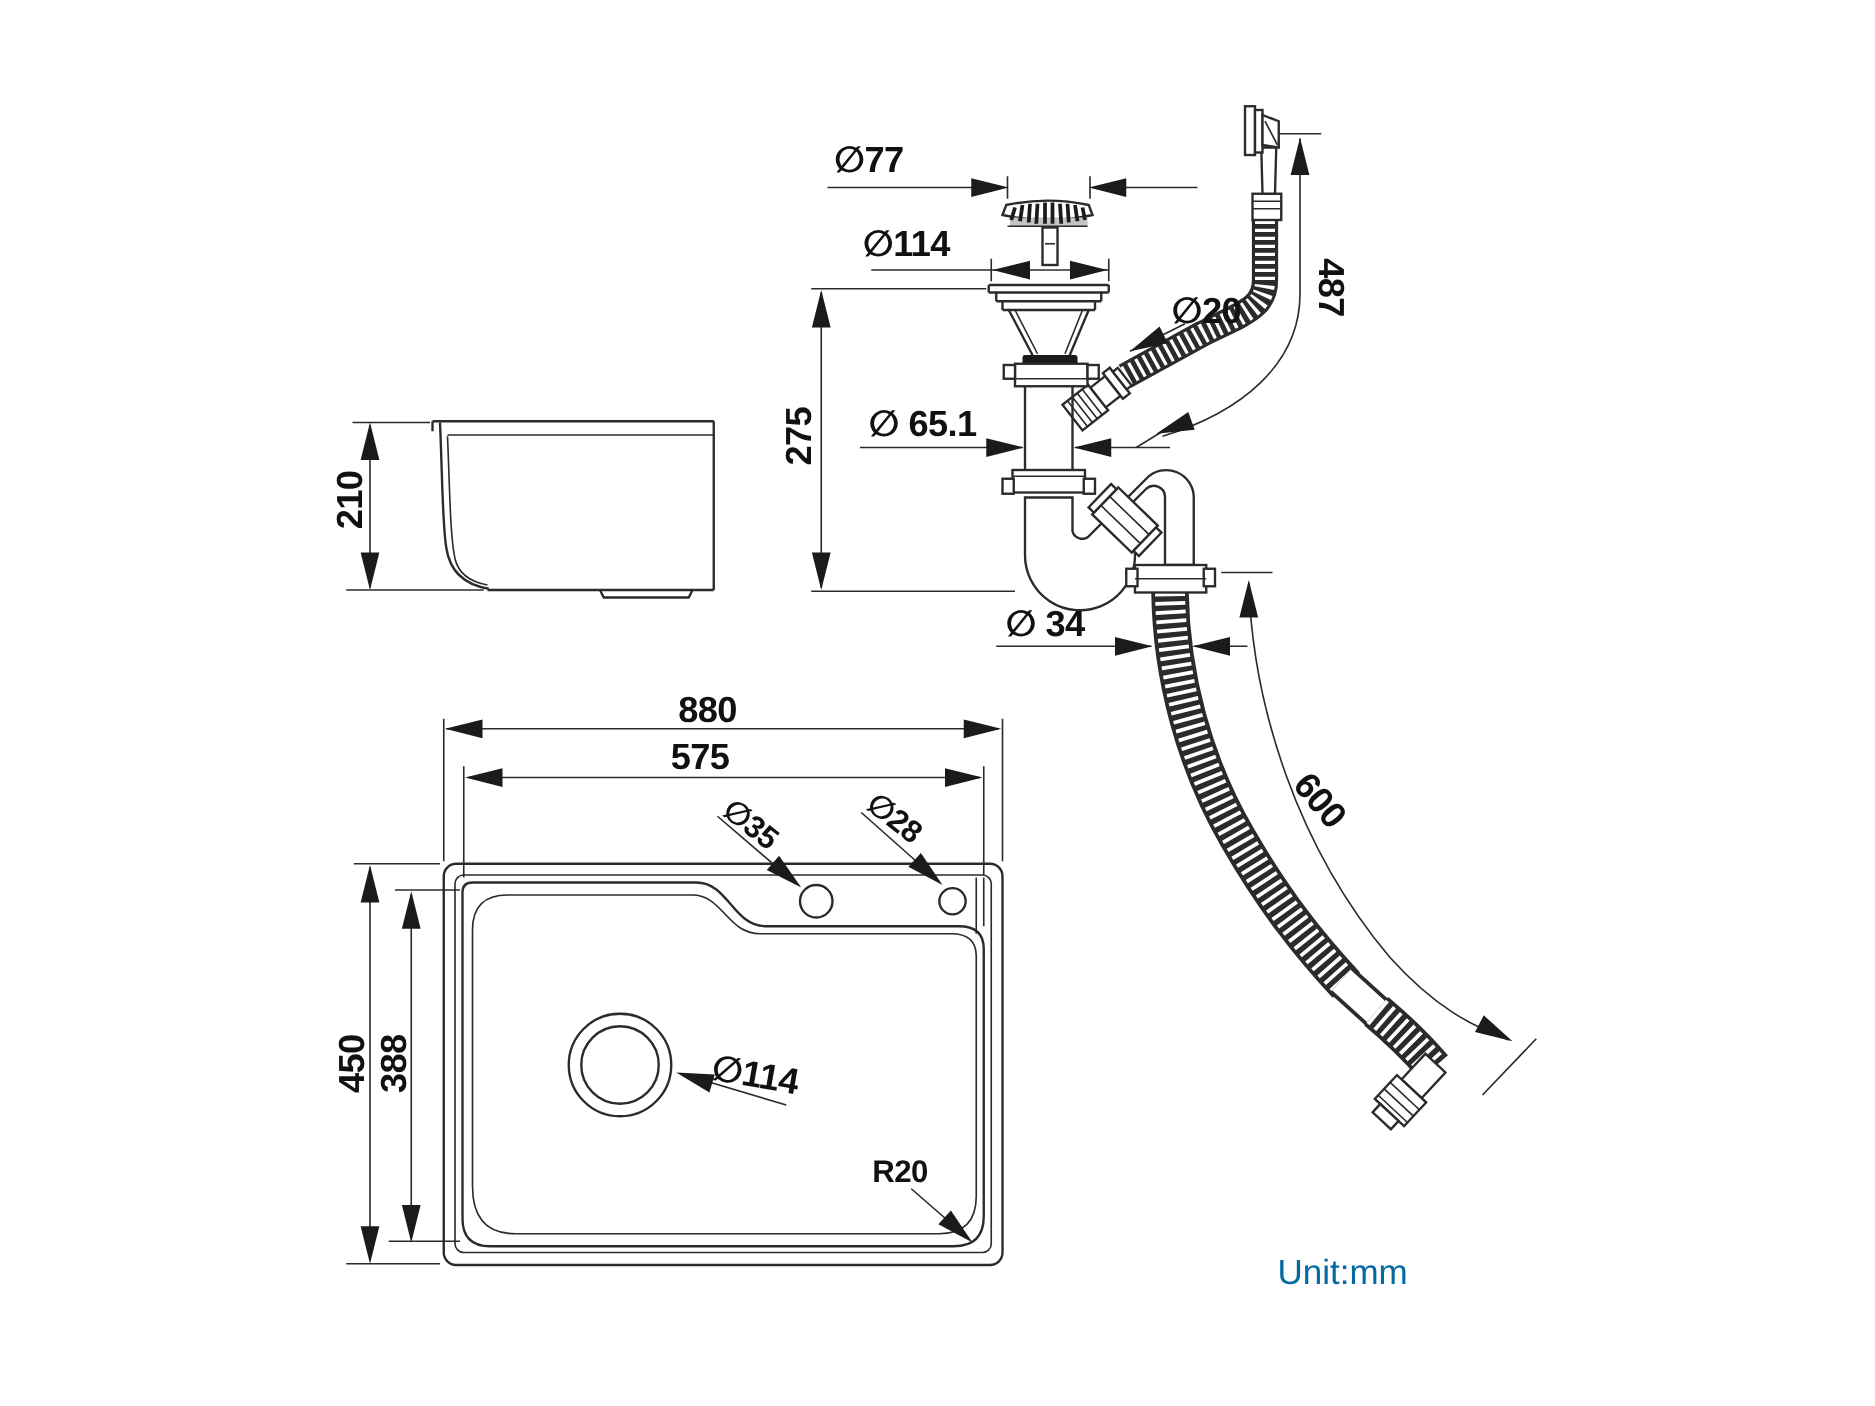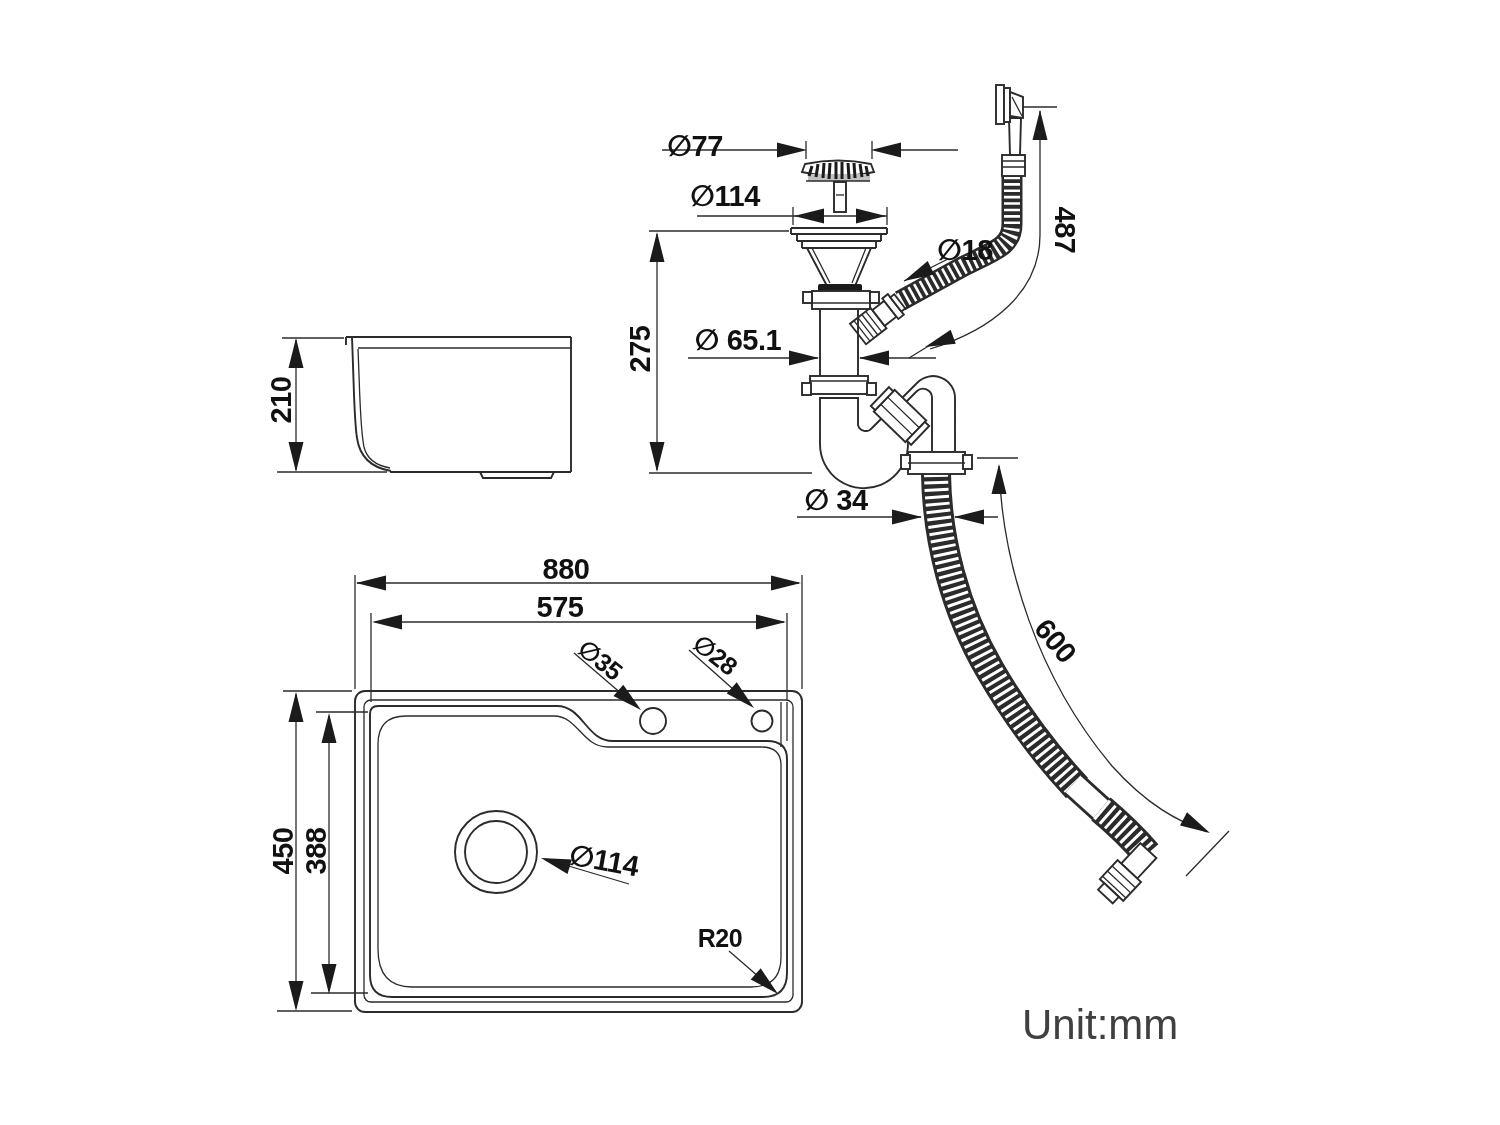--- a/index.html
+++ b/index.html
@@ -3,21 +3,21 @@
 <meta charset="utf-8">
 <style>
   html,body{margin:0;padding:0;background:#fff;}
   .canvas{position:relative;width:1500px;height:1125px;background:#fff;overflow:hidden;
           font-family:"Liberation Sans","DejaVu Sans",sans-serif;}
   .canvas svg{position:absolute;left:0;top:0;}
   .lbl{position:absolute;color:#111;font-weight:700;white-space:nowrap;
        transform:translate(-50%,-50%) rotate(var(--r,0deg));
        font-size:29px;letter-spacing:-0.5px;line-height:1;}
   .lbl.small{font-size:25px;font-weight:600;}
-  .unit{position:absolute;color:#404040;font-size:42px;font-weight:500;line-height:1;
+  .unit{position:absolute;color:#0369a1;font-size:28px;font-weight:500;line-height:1;
         transform:translate(0,0);letter-spacing:0;}
   
   .ln{fill:none;stroke:#2b2b2b;stroke-width:1.9;stroke-linecap:butt;}
   .lnthin{fill:none;stroke:#2b2b2b;stroke-width:1.3;}
   .fillw{fill:#ffffff;stroke:#2b2b2b;stroke-width:1.9;}
   .dark{fill:#1b1b1b;stroke:none;}
   .gray{fill:#c3c3c3;stroke:none;}
   .arr{fill:#1b1b1b;stroke:none;}
   .corrb-s{fill:none;stroke:#2b2b2b;stroke-width:21;}
   .corrw-s{fill:none;stroke:#fff;stroke-width:16;stroke-dasharray:2.6 3.8;}
@@ -256,24 +256,24 @@
 
 <div class="lbl" style="left:566px;top:569px">880</div>
 <div class="lbl" style="left:560px;top:607px">575</div>
 <div class="lbl" style="left:283px;top:851px;--r:-90deg">450</div>
 <div class="lbl" style="left:316px;top:851px;--r:-90deg">388</div>
 <div class="lbl small" style="left:600px;top:660px;--r:38deg">∅35</div>
 <div class="lbl small" style="left:715px;top:655px;--r:38deg">∅28</div>
 <div class="lbl" style="left:604px;top:861px;--r:10deg">∅114</div>
 <div class="lbl small" style="left:720px;top:938px">R20</div>
 
-<div class="lbl" style="left:695px;top:146px">∅77</div>
+<div class="lbl" style="left:695px;top:129px">∅77</div>
 <div class="lbl" style="left:725px;top:196px">∅114</div>
 <div class="lbl" style="left:640px;top:349px;--r:-90deg">275</div>
 <div class="lbl" style="left:738px;top:340px">∅ 65.1</div>
-<div class="lbl" style="left:965px;top:250px">∅18</div>
+<div class="lbl" style="left:965px;top:250px">∅20</div>
 <div class="lbl" style="left:1064px;top:230px;--r:90deg">487</div>
 <div class="lbl" style="left:1055px;top:641px;--r:50deg">600</div>
 <div class="lbl" style="left:836px;top:500px">∅ 34</div>
 
 <div class="unit" style="left:1022px;top:1004px">Unit:mm</div>
 
 </div>
 
 </body></html>

